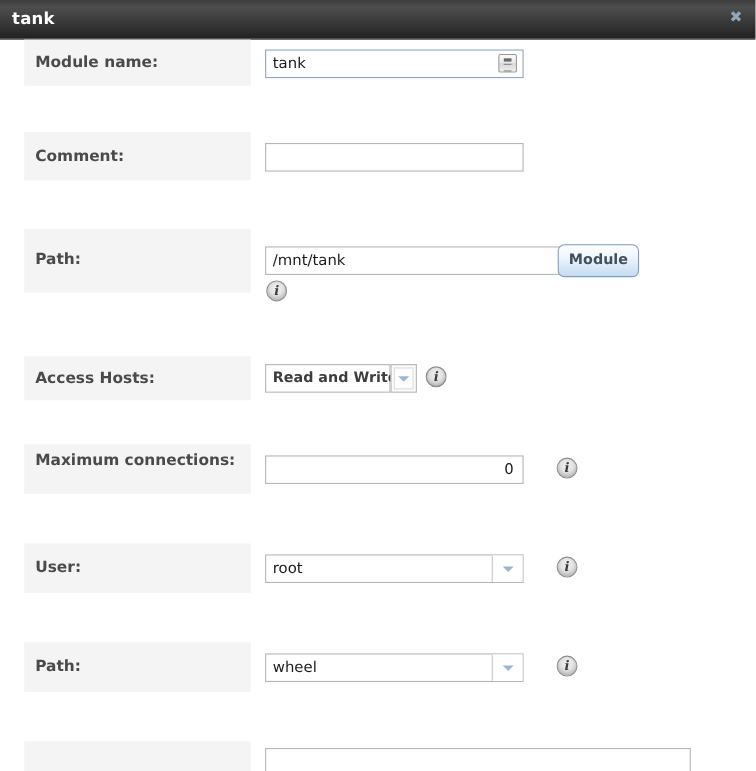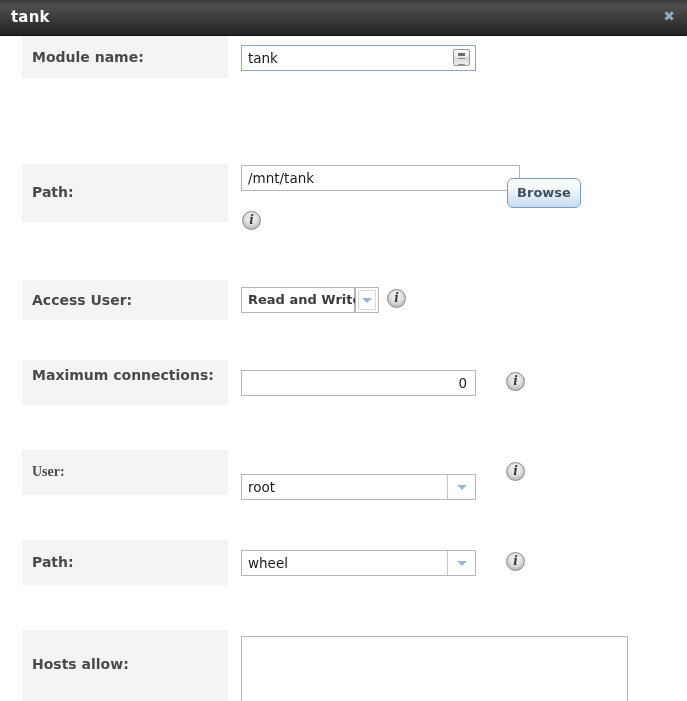--- a/index.html
+++ b/index.html
@@ -262,37 +262,45 @@
       <div class="label-text" style="top:13px;">Module name:</div>
     </div>
     <div class="field-zone" style="top:9px;">
       <div style="position:relative; width:235px; height:26px;">
         <input class="txt focus" type="text" style="position: absolute; left: 0px; top: 0px; width: 235px;" value="tank">
         <div class="inline-icon-btn" style="right:6px; top:4px;"></div>
       </div>
     </div>
   </div>
 
+  <div class="row" style="height:44px; top:42px;">
+    <div class="label-cell" style="height:44px;">
+      <div class="label-text" style="top:14px;">Comment:</div>
+    </div>
+    <div class="field-zone" style="top:10px;">
+      <input class="txt" type="text" style="width: 235px;" value="">
+    </div>
+  </div>
 
   <div class="row" style="height:58px; top:86px;">
     <div class="label-cell" style="height:58px;">
       <div class="label-text" style="top:20px;">Path:</div>
     </div>
     <div class="field-zone" style="top:0;">
-      <input class="txt" type="text" style="position: absolute; left: 0px; top: 1px; width: 279px;" value="/mnt/tank">
+      <input class="txt" type="text" style="position: absolute; left: 0px; top: 16px; width: 279px;" value="/mnt/tank">
       <div class="info" style="left:1px; top:47px;">
         <span>i</span>
       </div>
-      <button class="btn" style="left:266px; top:14px; width:74px;">Browse</button>
+      <button class="btn" style="left:266px; top:14px; width:74px;">Module</button>
     </div>
   </div>
 
   <div class="row" style="height:40px; top:144px;">
     <div class="label-cell" style="height:40px;">
-      <div class="label-text" style="top:12px;">Access User:</div>
+      <div class="label-text" style="top:12px;">Access Hosts:</div>
     </div>
     <div class="field-zone" style="top:0;">
       <div class="sel-wrap" style="left:0; top:7px; width:140px; height:26px;">
         <div class="sel-face" style="width:114px;">Read and Write</div>
         <div class="sel-btn" style="left:114px;">
           <div class="inner"></div>
           <div class="tri"></div>
         </div>
       </div>
       <div class="info" style="left:146px; top:9px;">
@@ -308,24 +316,24 @@
     <div class="field-zone" style="top:0;">
       <input class="txt num" type="text" style="position: absolute; left: 0px; top: 10px; width: 235px;" value="0">
       <div class="info" style="left:265px; top:12px;">
         <span>i</span>
       </div>
     </div>
   </div>
 
   <div class="row" style="height:45px; top:229px;">
     <div class="label-cell" style="height:45px;">
-      <div class="label-text" style="top:14px;font-family:Liberation Serif, serif;">User:</div>
-    </div>
-    <div class="field-zone" style="top:0;">
-      <div class="combo" style="position:absolute; left:0; top:24px;">
+      <div class="label-text" style="top:14px;">User:</div>
+    </div>
+    <div class="field-zone" style="top:0;">
+      <div class="combo" style="position:absolute; left:0; top:10px;">
         <input class="txt" type="text" style="width: 235px; padding-right: 30px;" value="root">
         <div class="arrow-box">
           <div class="tri"></div>
         </div>
       </div>
       <div class="info" style="left:265px; top:12px;">
         <span>i</span>
       </div>
     </div>
   </div>

